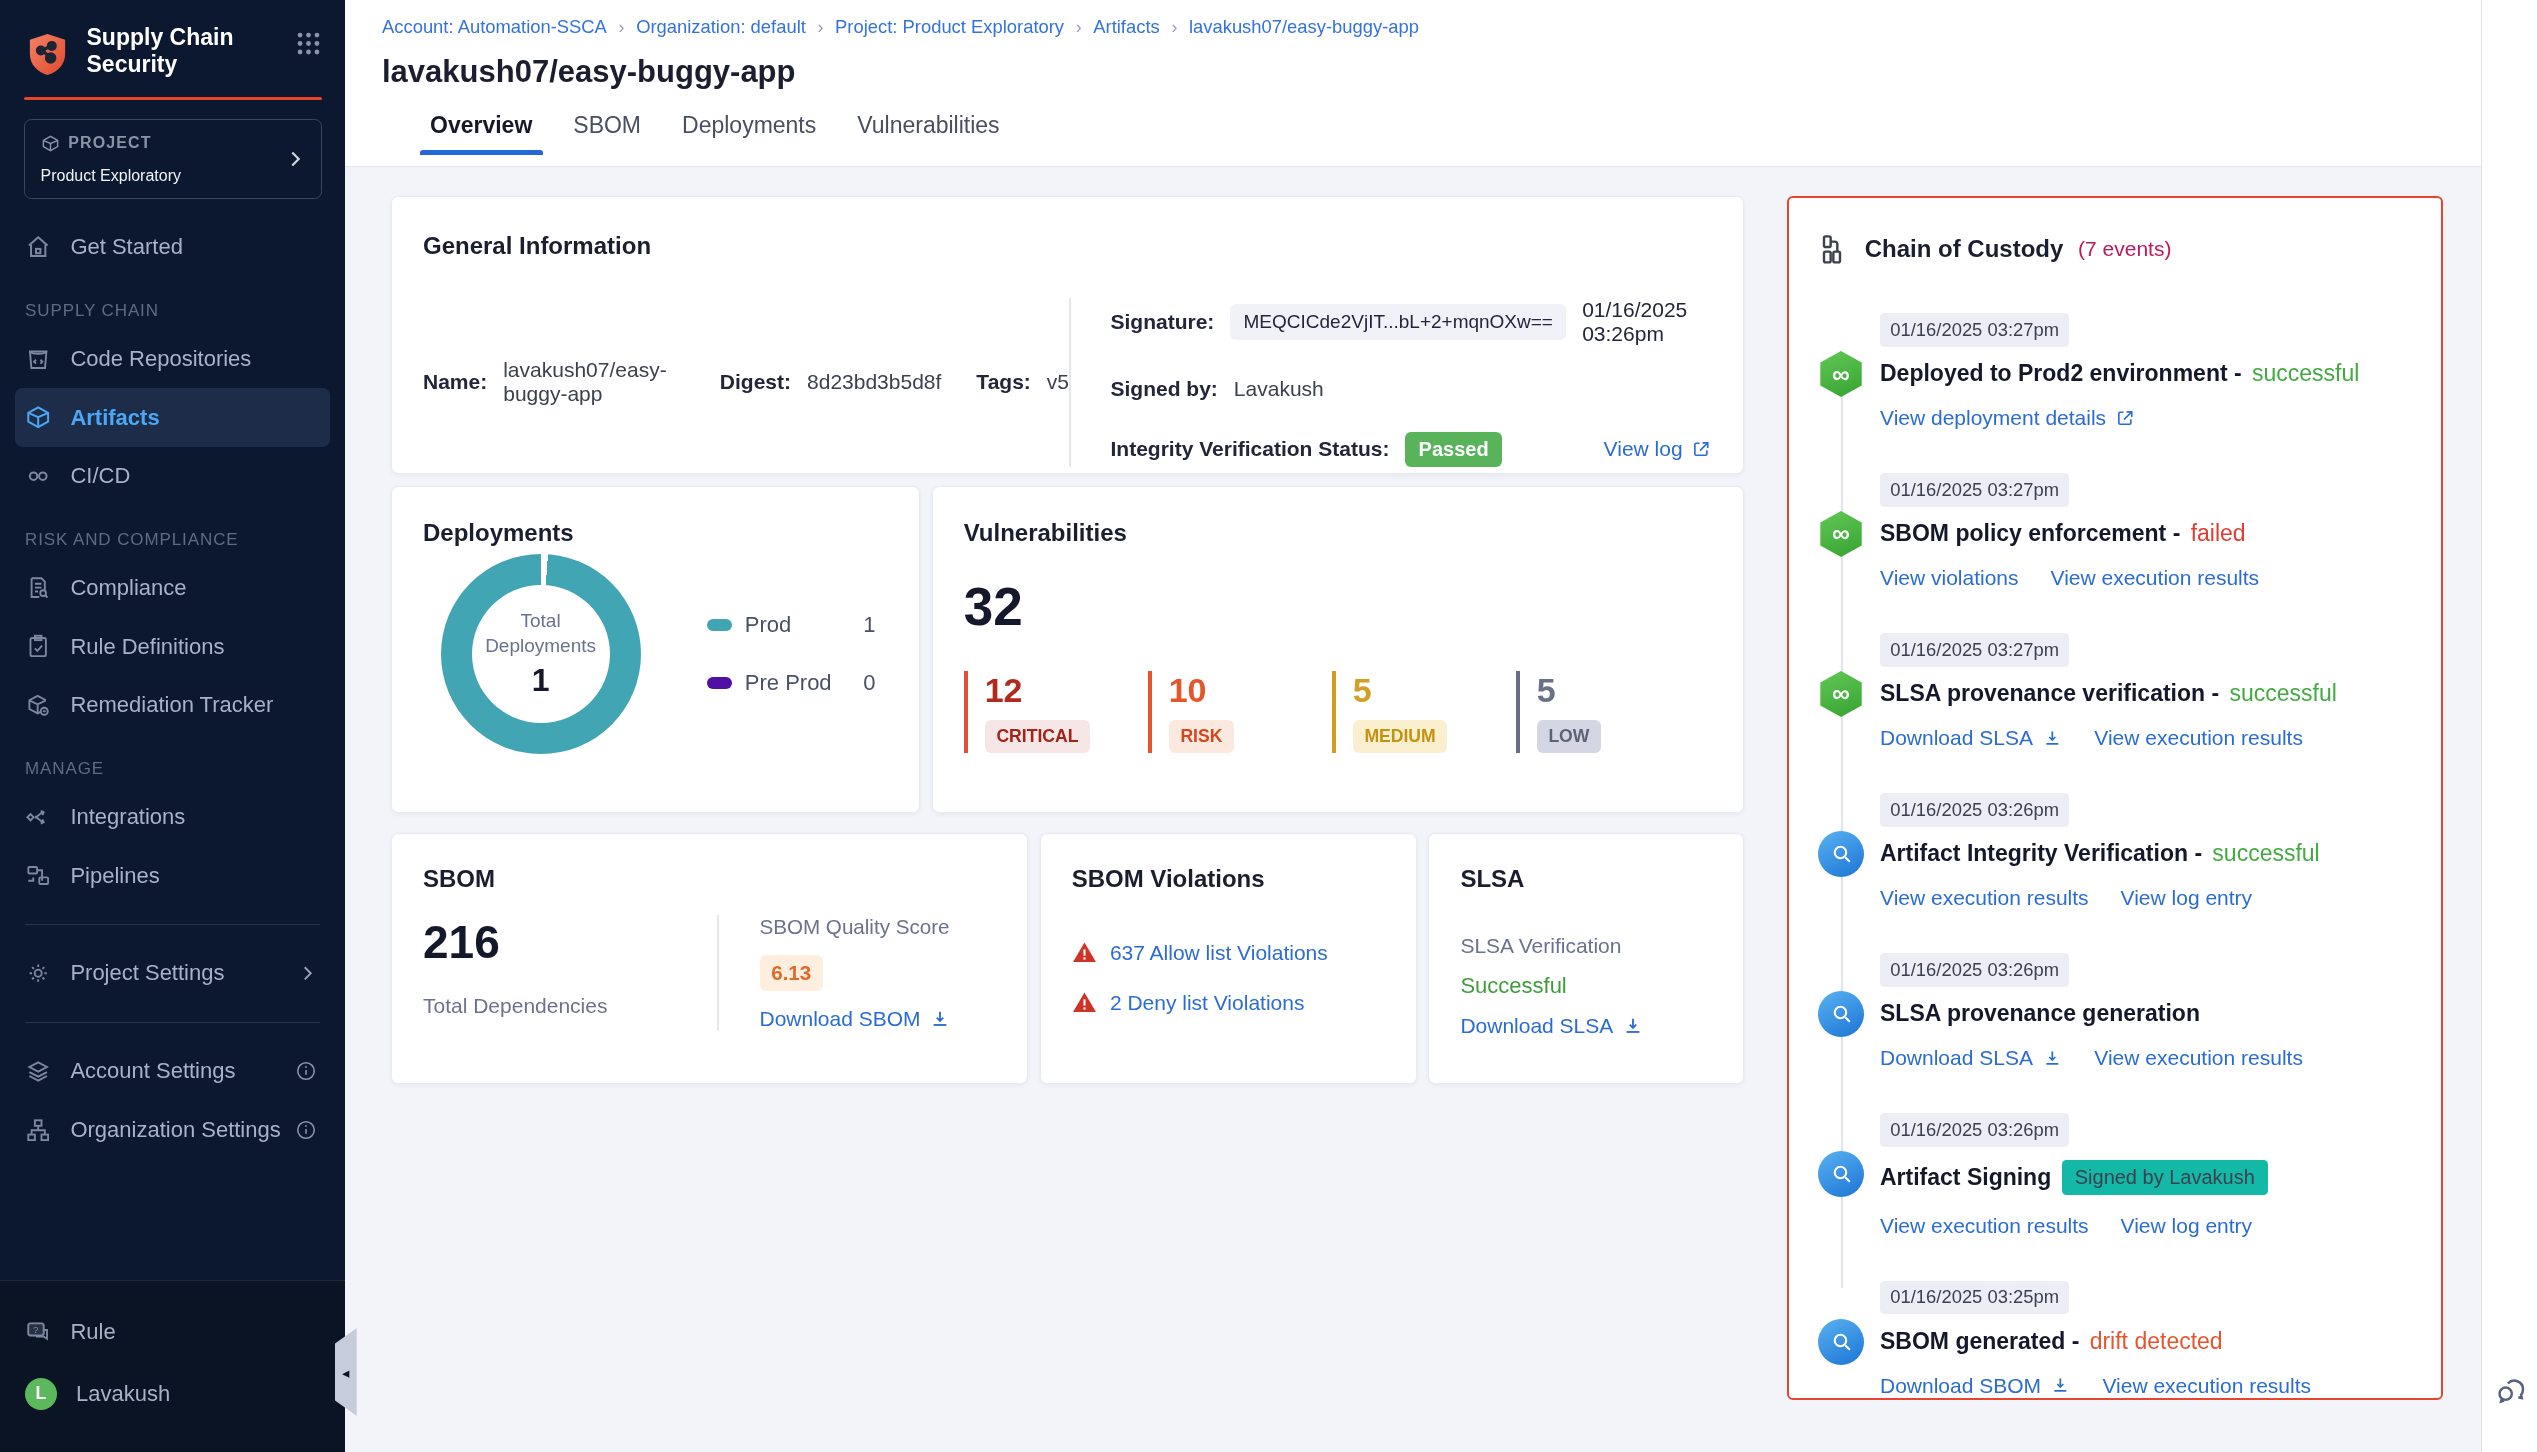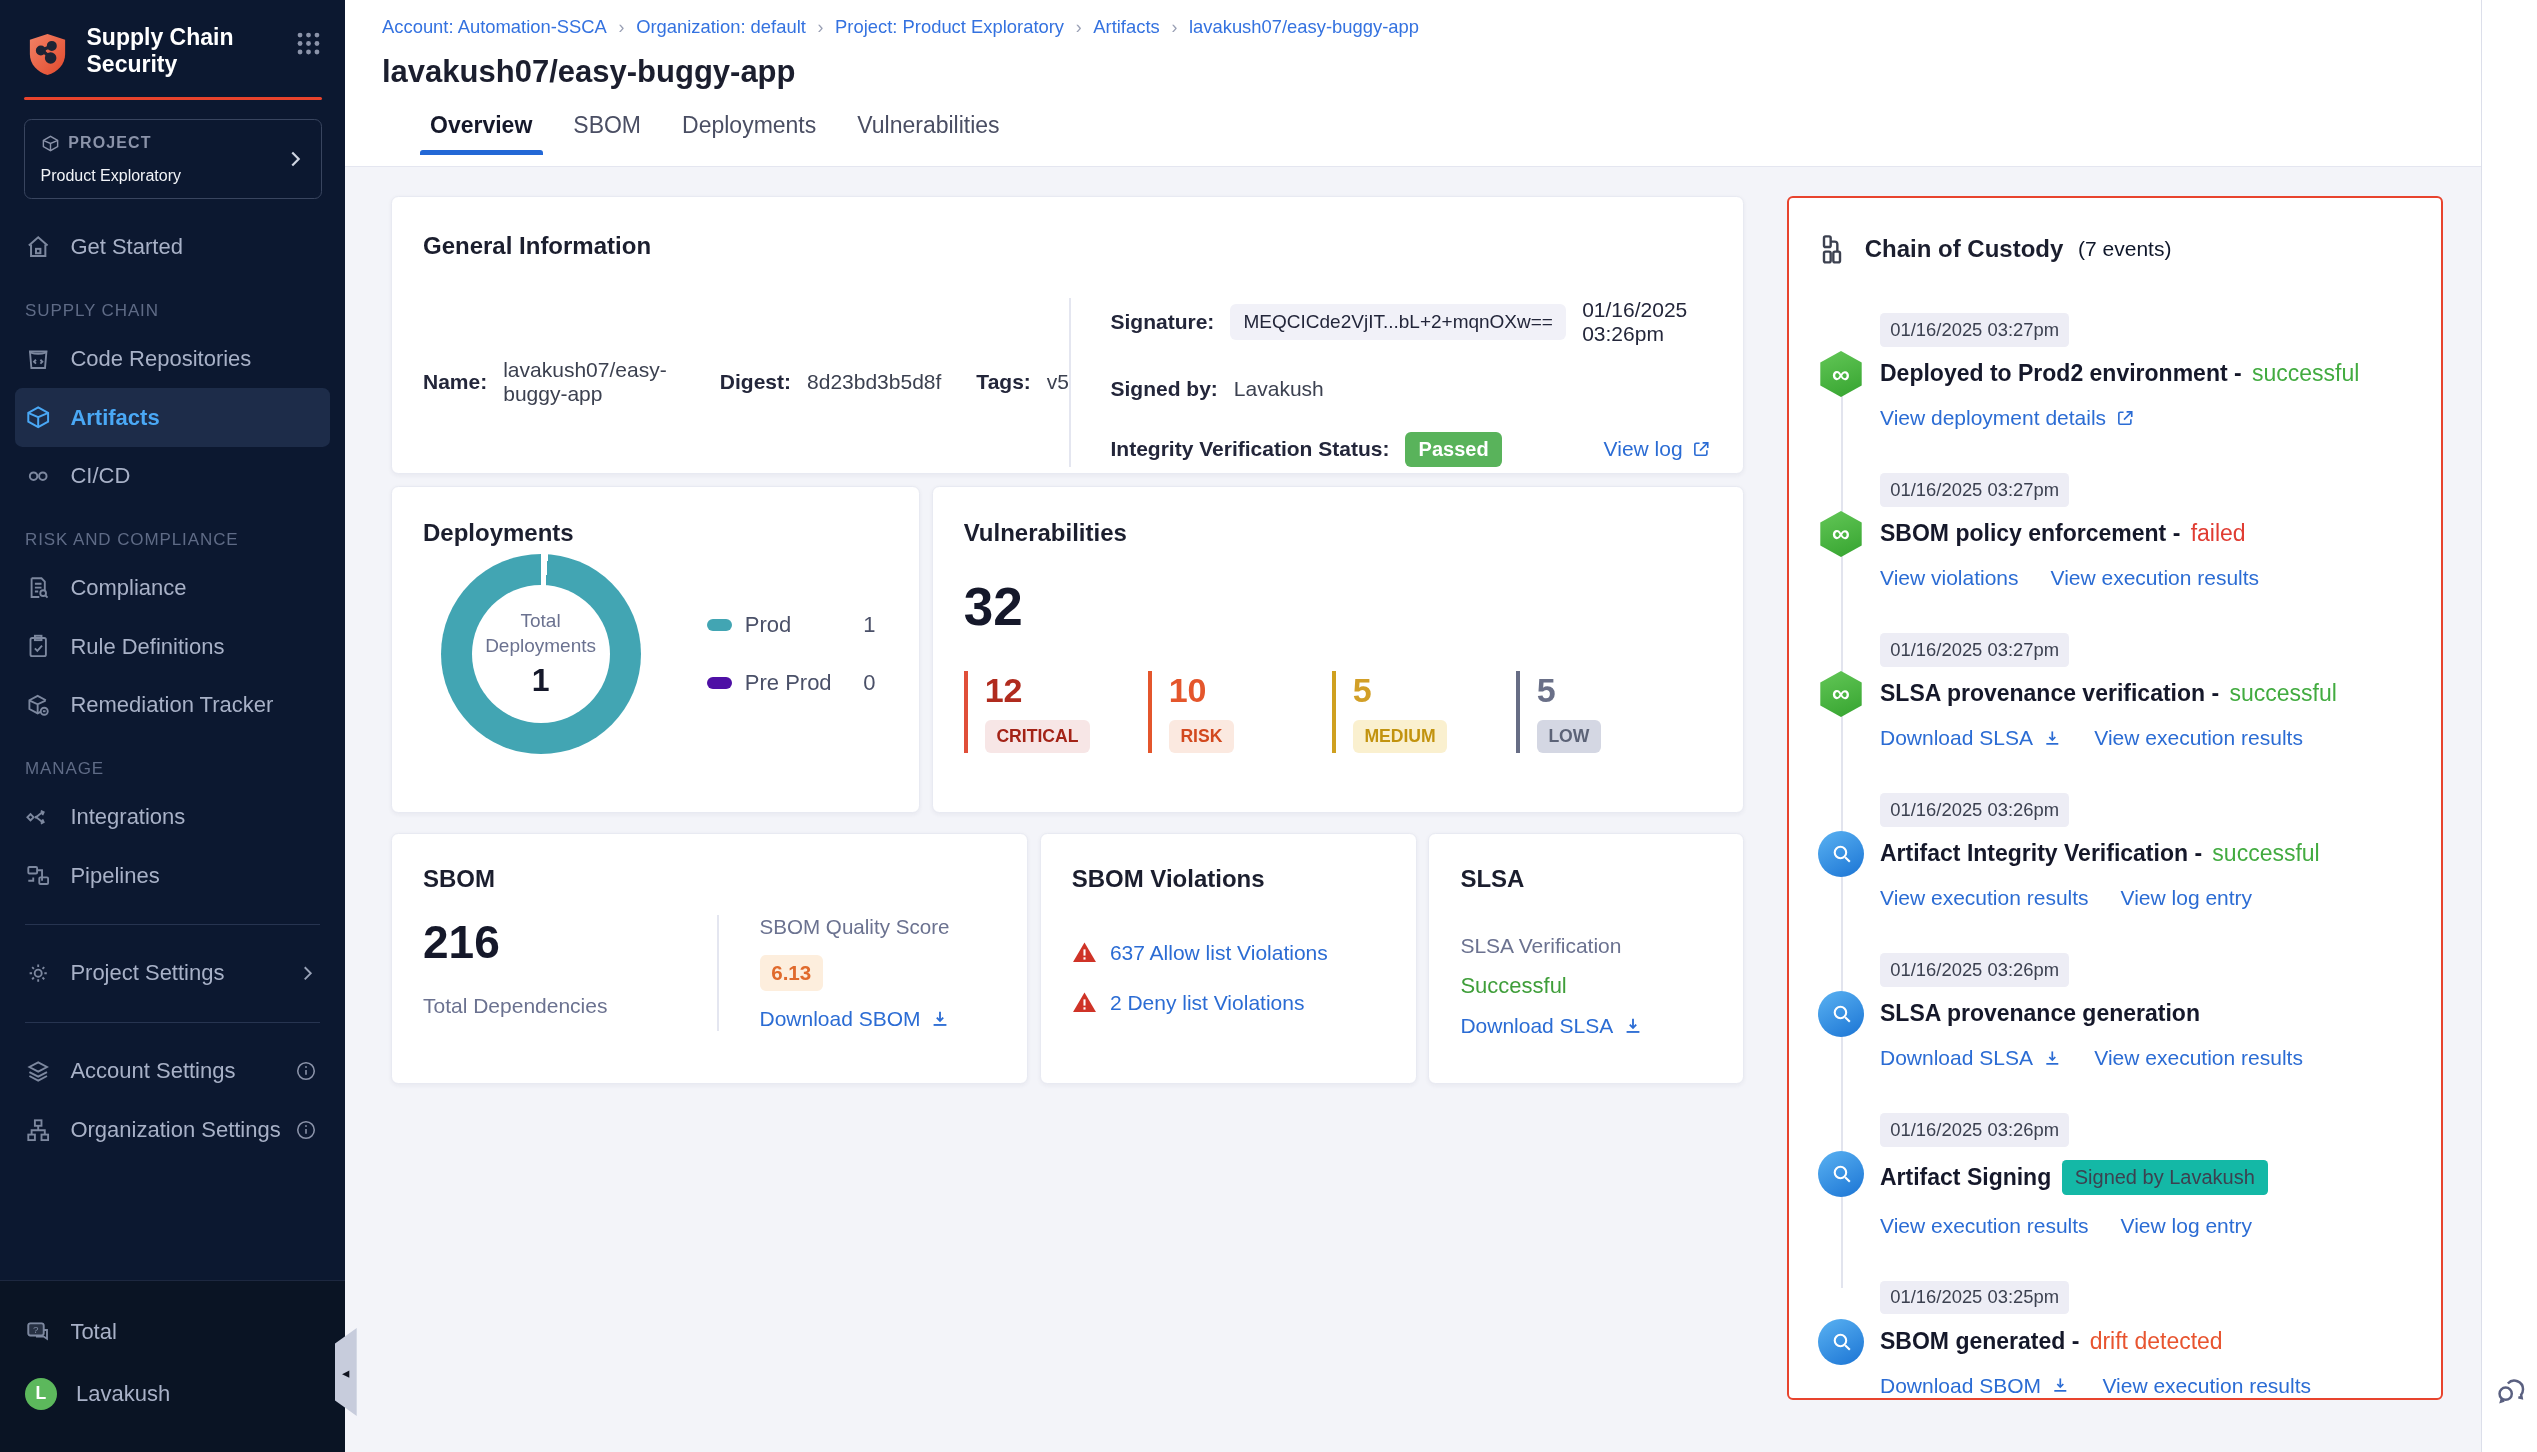--- a/index.html
+++ b/index.html
@@ -99,21 +99,21 @@
   .viol-row { display:flex; align-items:center; gap:13.2px; }
   .slsa-card { flex:1; height:251px; padding:31px 31px; }
   .slsa-body { margin-top:41px; display:flex; flex-direction:column; gap:14.7px; }
   .slsa-ver { font-size:21px; color:#6b7290; }
   .slsa-ok { font-size:22px; color:#3f9e3a; font-weight:500; }
 
   
   .chain { width:656px; flex:0 0 656px; height:1204px; background:#fff; border:2.9px solid #e8442e; border-radius:5.9px; padding:35px 29px; position:relative; }
   .chain-head { display:flex; align-items:center; gap:14.7px; }
   .chain-title { font-size:24px; font-weight:700; color:#1b1e2e; }
-  .chain-count { font-size:21px; color:#0f172a; }
+  .chain-count { font-size:21px; color:#be185d; }
   .events { margin-top:48px; position:relative; }
   .events::before { content:""; position:absolute; left:23px; top:70px; bottom:110px; width:1.5px; background:#e2e4ee; }
   .event { position:relative; padding-left:62px; margin-bottom:43px; }
   .ev-icon { position:absolute; left:0; top:38px; width:46px; height:46px; }
   .hexa { width:46px; height:46px; background:linear-gradient(160deg,#63c757,#35a32f); clip-path:polygon(50% 0,95% 25%,95% 75%,50% 100%,5% 75%,5% 25%); display:flex; align-items:center; justify-content:center; color:#fff; font-size:25px; font-weight:700; }
   .bluec { width:46px; height:46px; border-radius:50%; background:linear-gradient(150deg,#5ab2f2,#1b74d4); display:flex; align-items:center; justify-content:center; color:#fff; }
   .ev-ts { display:inline-block; background:#ededf5; color:#3c4150; font-size:18.4px; padding:5.9px 10.3px; border-radius:4.4px; }
   .ev-title { margin-top:13.2px; font-size:23px; font-weight:700; color:#15182a; display:flex; align-items:center; gap:10.3px; flex-wrap:wrap; }
   .ev-status { font-weight:400; }
   .st-green { color:#42ab40; }
@@ -331,21 +331,21 @@
     <div class="side-bottom">
       <div class="nav-item">
         <span class="ic">
           <svg width="26.4" height="26.4" viewBox="0 0 24 24" fill="none" stroke="currentColor" stroke-width="1.7" style="font-size:30px">
               <rect x="3" y="4" width="14" height="11" rx="2" fill="currentColor" opacity="0.25"></rect>
               <rect x="3" y="4" width="14" height="11" rx="2"></rect>
               <path d="M17 10h3v8l-3-2h-7"></path>
               <text x="7.2" y="12.6" font-size="9" fill="currentColor" stroke="none" font-family="Liberation Sans, sans-serif">?</text>
             </svg>
         </span>
-        <span>Total</span>
+        <span>Rule</span>
       </div>
       <div class="nav-item">
         <span class="avatar">L</span>
         <span>Lavakush</span>
       </div>
     </div>
 
     <div class="collapse-handle">◂</div>
   </nav>
 

